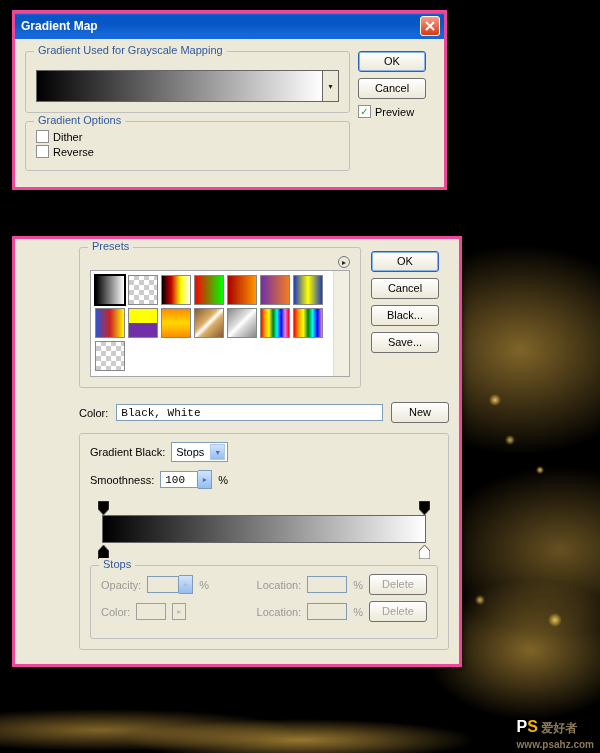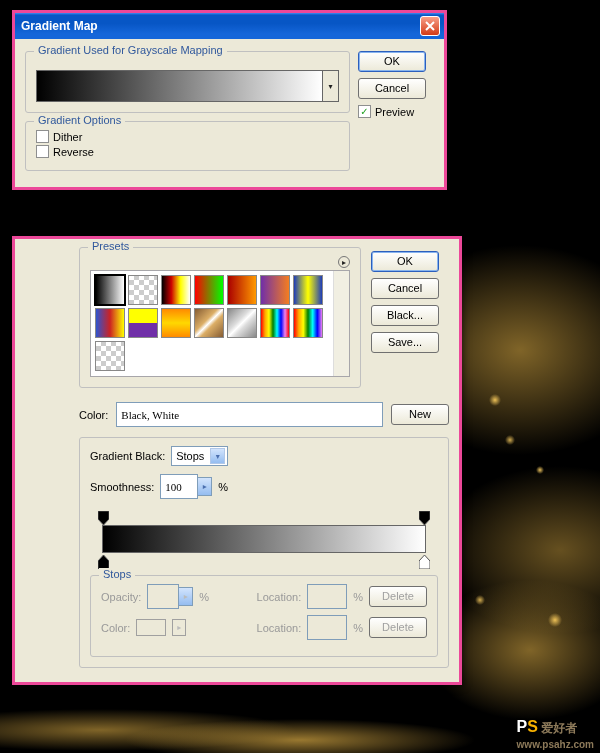--- a/index.html
+++ b/index.html
@@ -100,22 +100,22 @@
     }
     .grad-wrap { display: flex; }
     .grad-wrap .gradient-bar { flex: 1; }
     .grad-drop {
       width: 16px; background: #ece9d8;
       border: 1px solid #666; border-left: none;
       display: flex; align-items: center; justify-content: center;
     }
     .textinput {
       background: #fff; border: 1px solid #7f9db9;
-      height: 25px; padding: 0 4px;
-      font-family: Liberation Serif, serif; font-size: 11px;
+      height: 17px; padding: 0 4px;
+      font-family: Liberation Mono, monospace; font-size: 11px;
     }
     .select {
       background: #fff; border: 1px solid #7f9db9;
       height: 20px; padding: 0 2px 0 4px;
       display: inline-flex; align-items: center; gap: 6px;
     }
     .select .sel-arrow {
       width: 15px; height: 16px;
       background: linear-gradient(to bottom,#d2e4fd,#95bdf0);
       border: 1px solid #b1c8e8;

